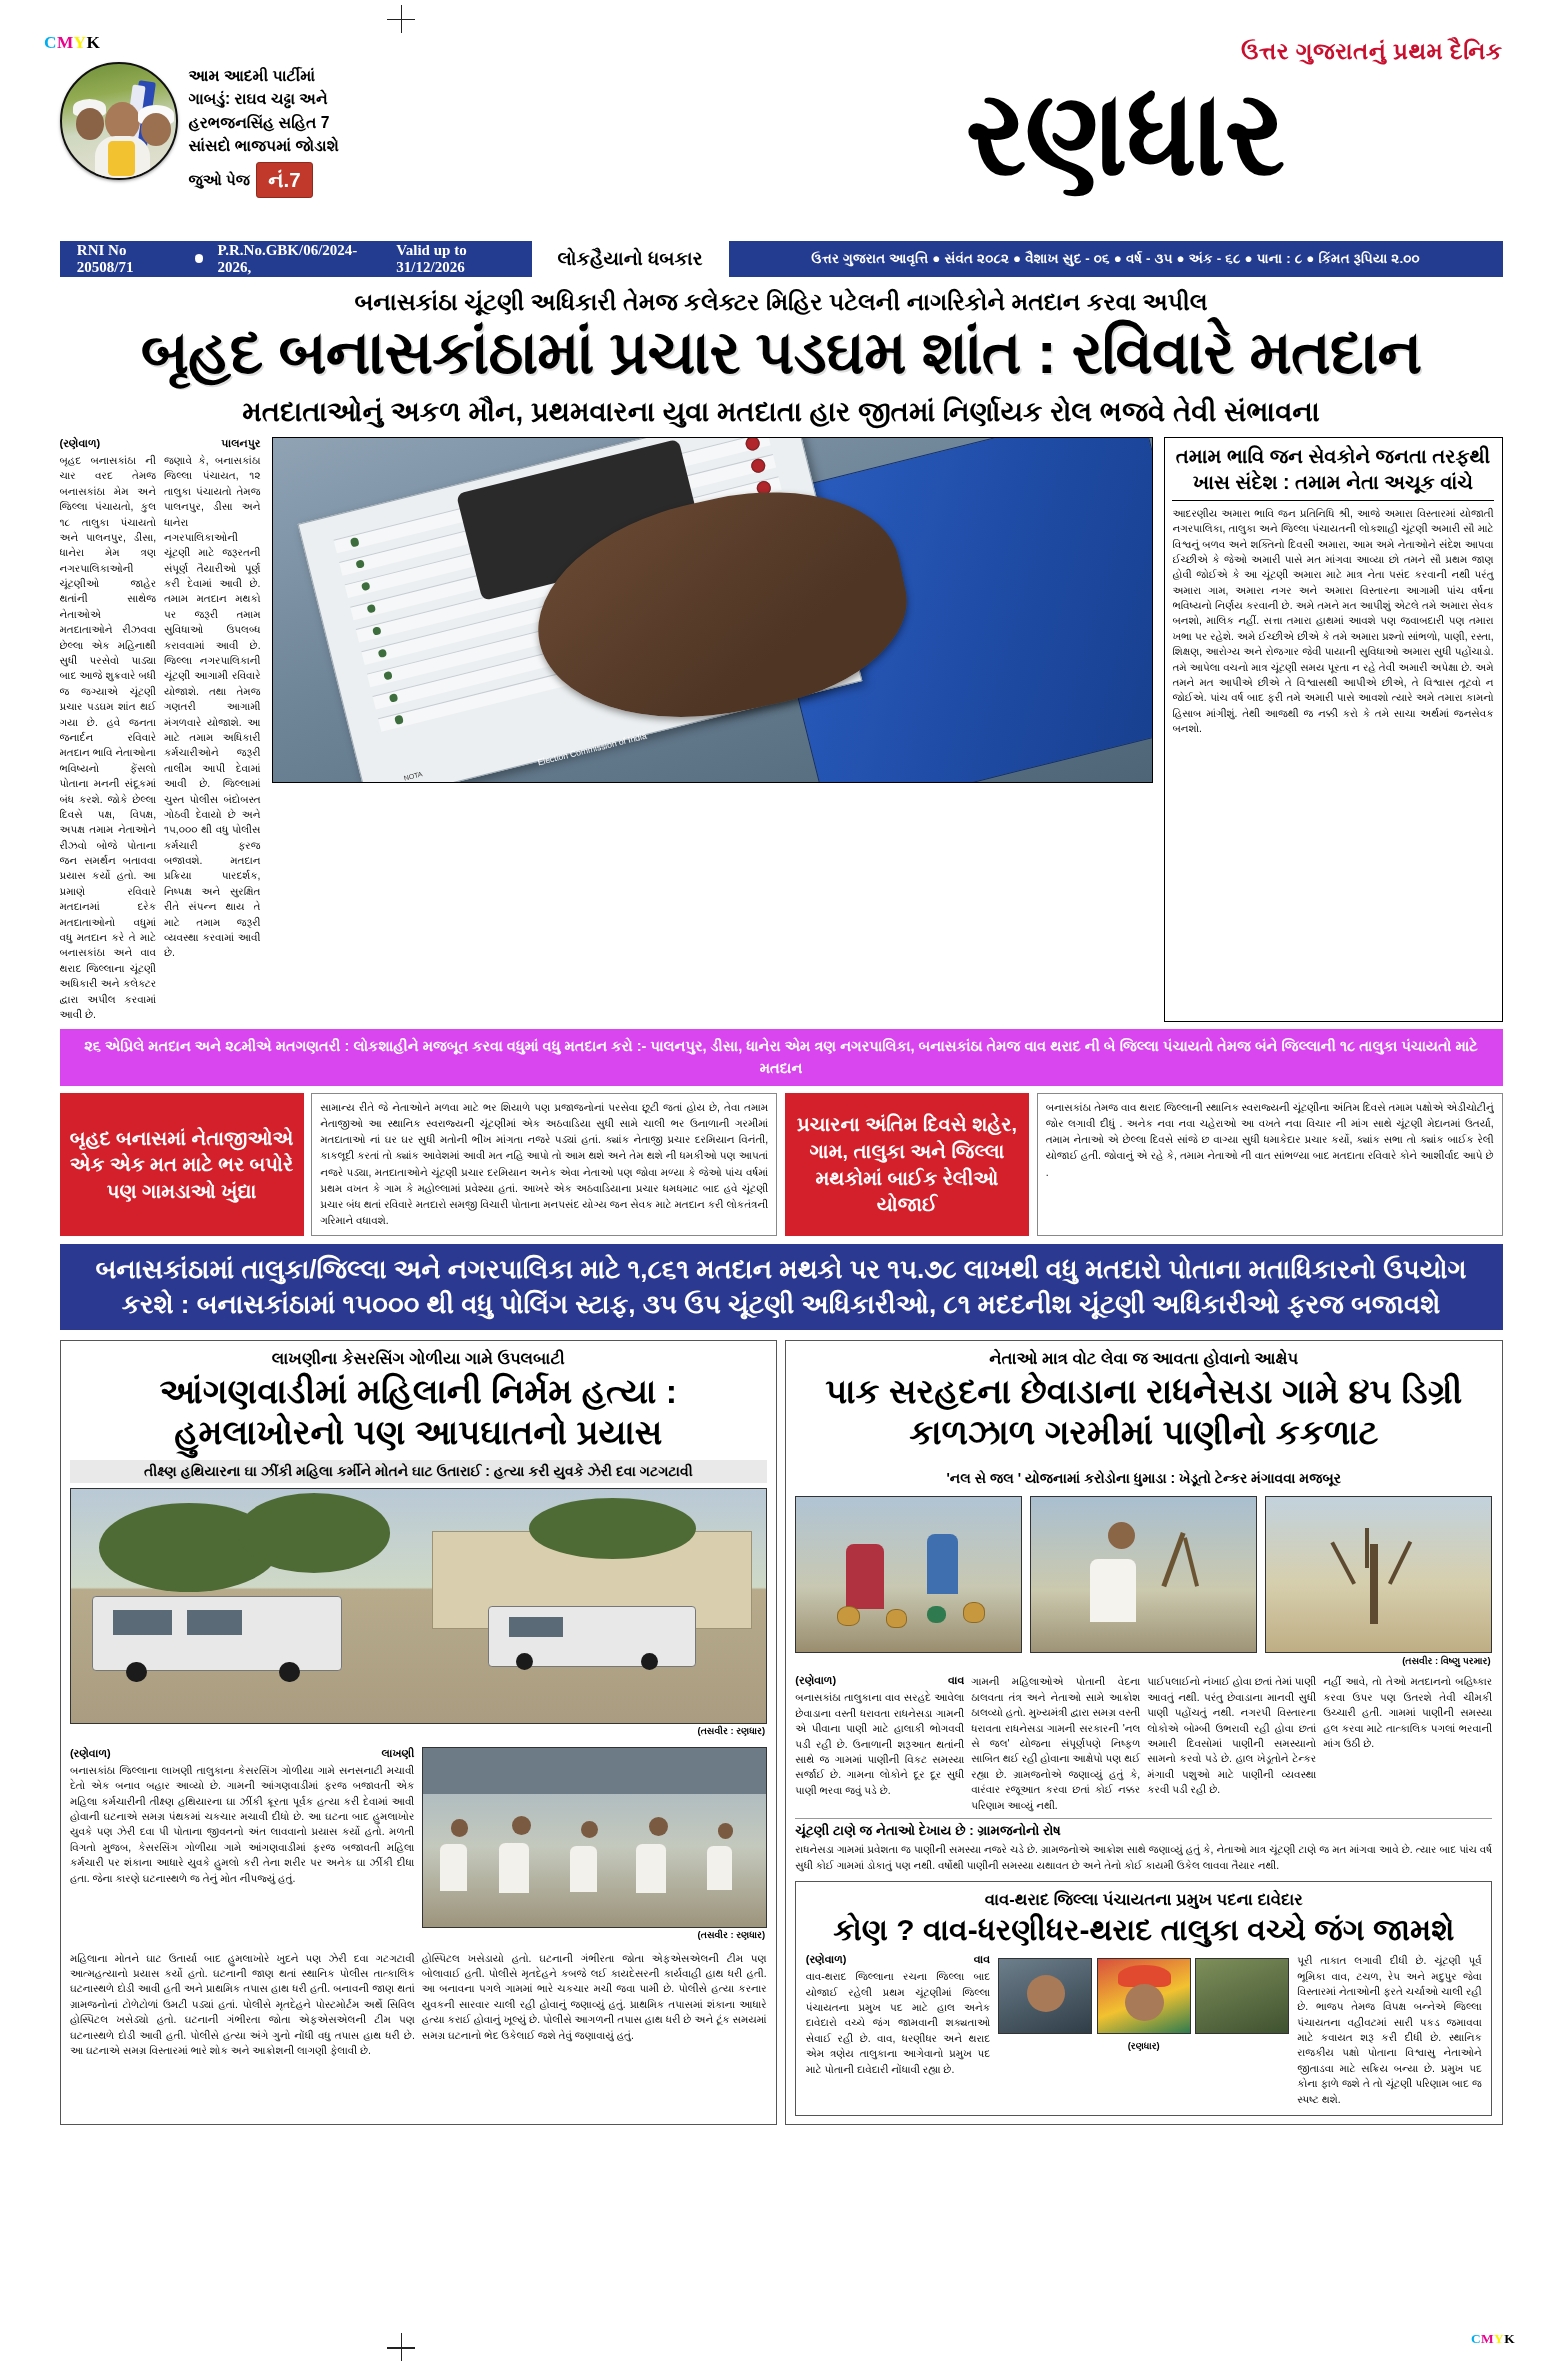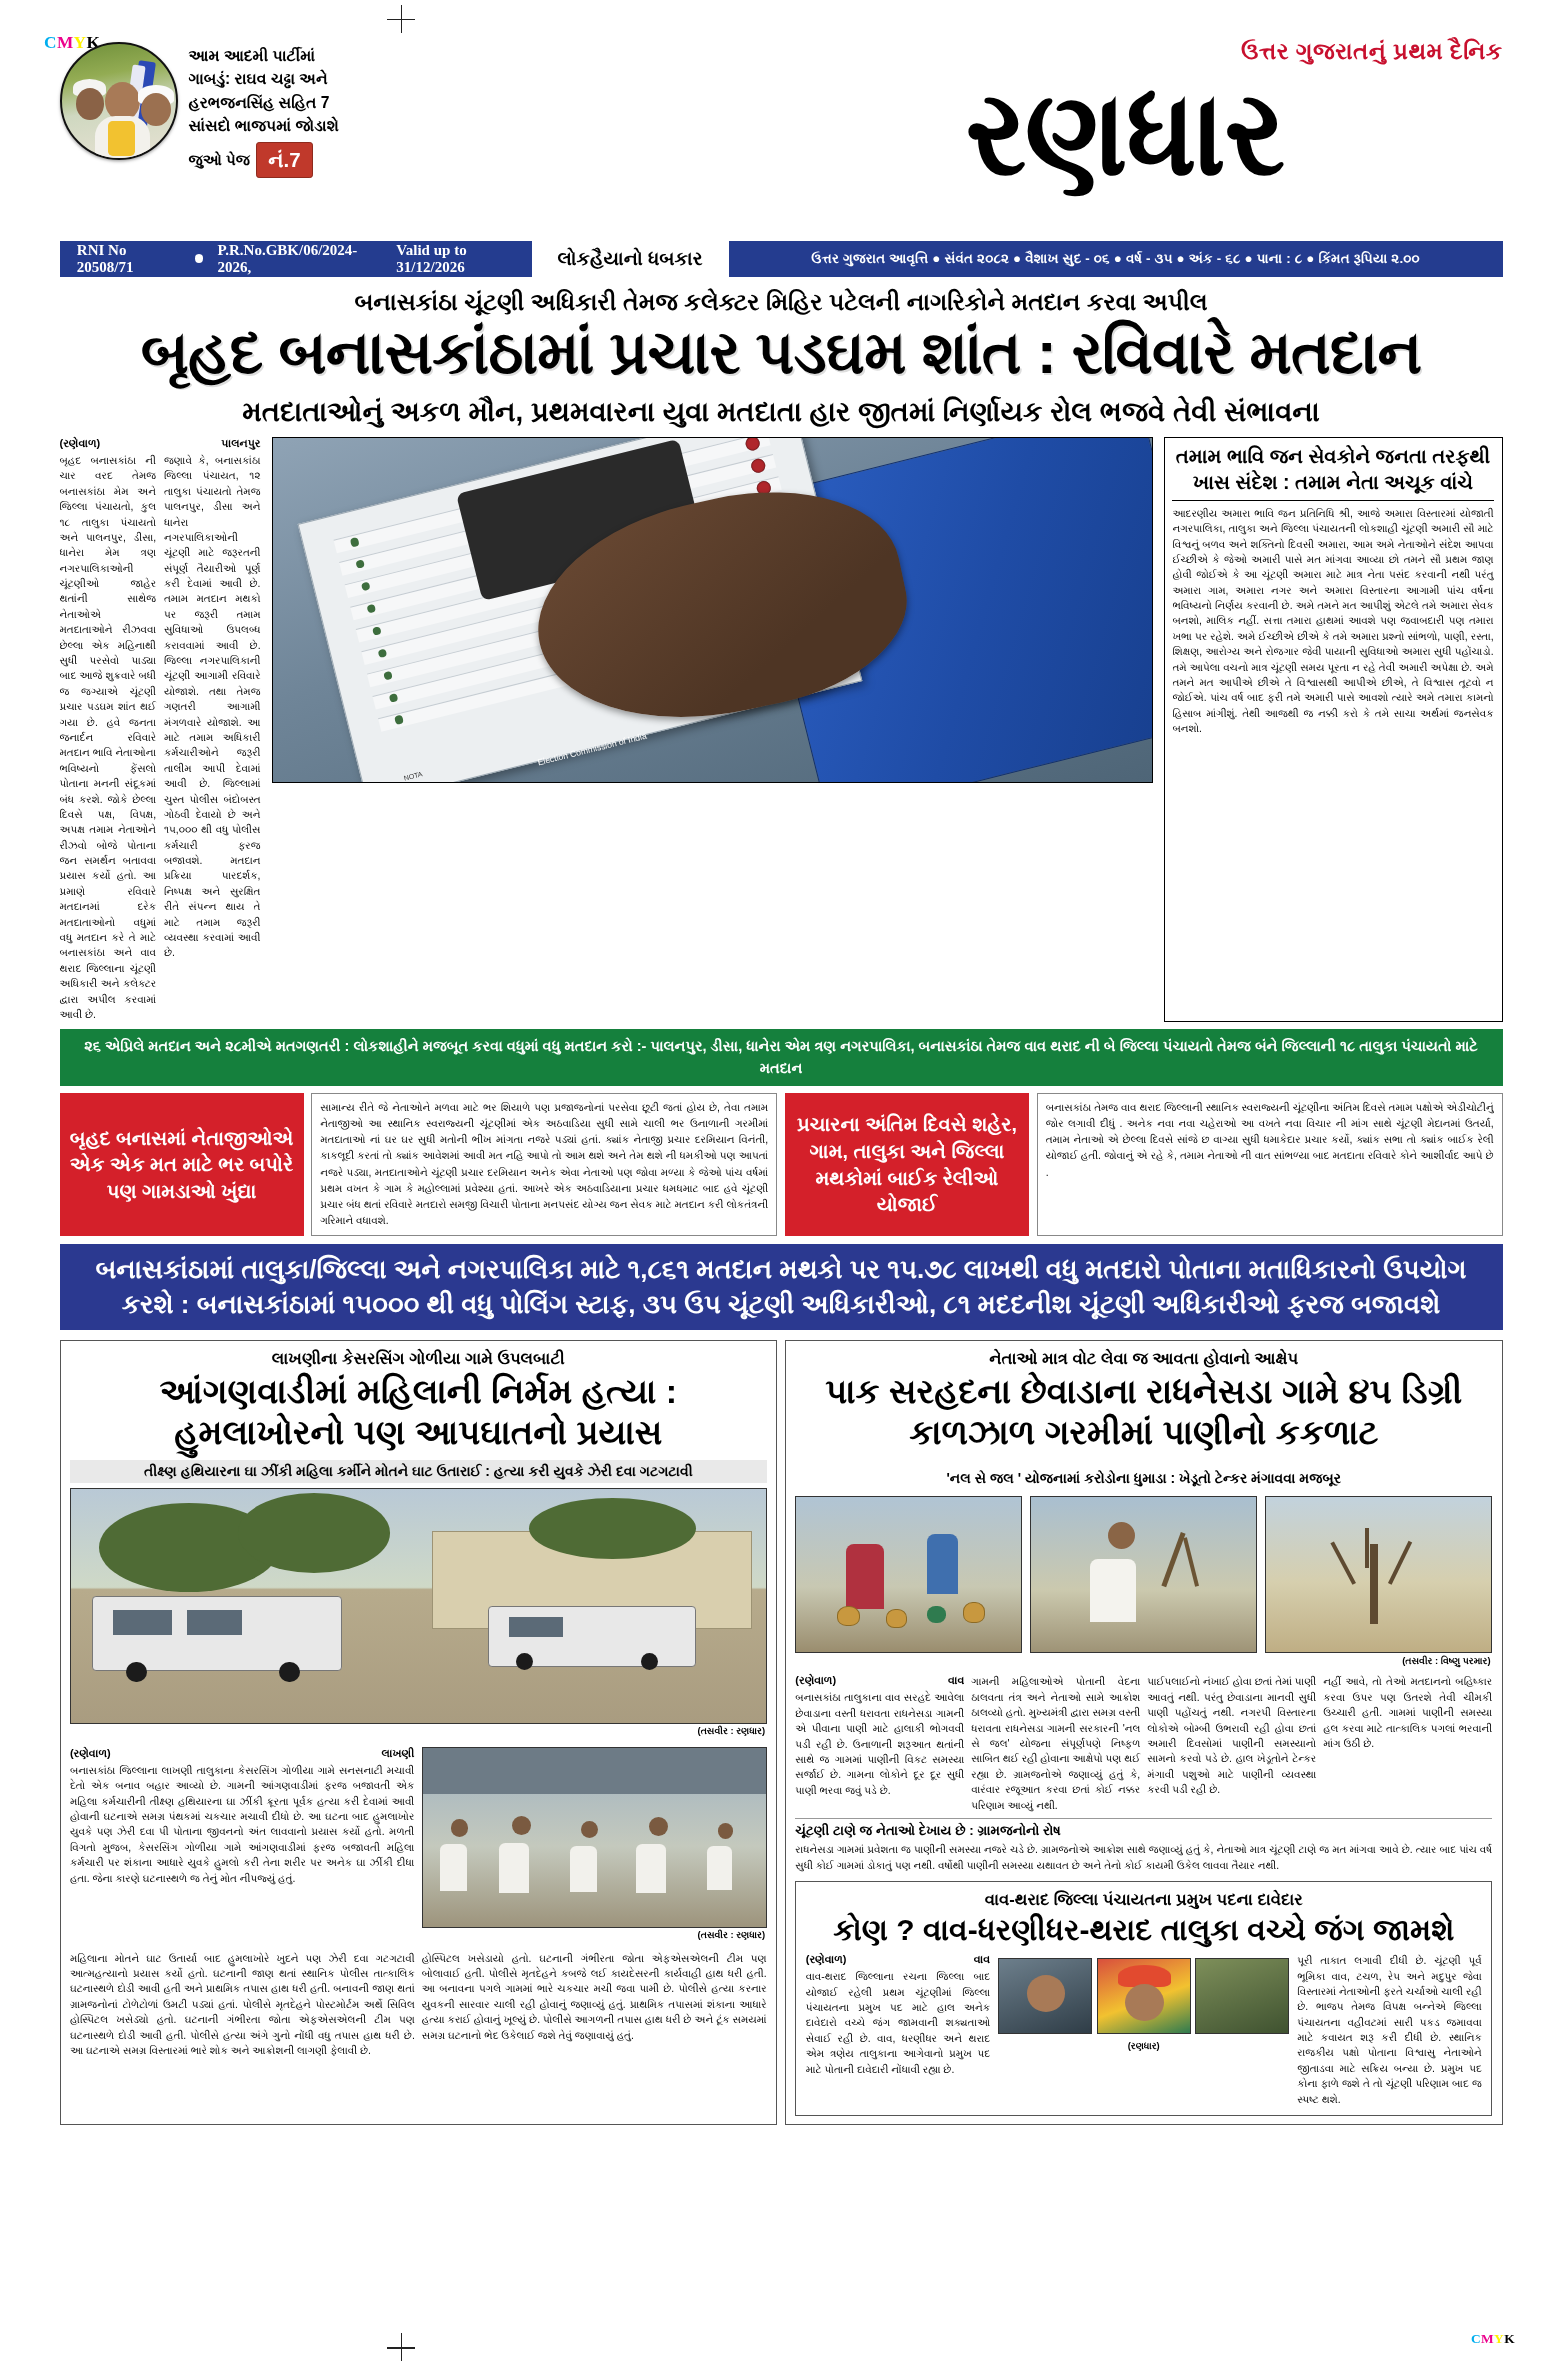--- a/index.html
+++ b/index.html
@@ -25,21 +25,21 @@
   .cmyk { position:absolute; left:44px; top:33px; font-family:"Liberation Serif", serif;
           font-weight:bold; font-size:17.3px; letter-spacing:0.4px; }
   .cmyk span:nth-child(1){color:#00AEEF}
   .cmyk span:nth-child(2){color:#EC008C}
   .cmyk span:nth-child(3){color:#FFF200}
   .cmyk span:nth-child(4){color:#000}
   .cmyk.bot { left:auto; right:47px; top:auto; bottom:19px; font-size:13.4px;}
 
   
   .masthead { position:relative; height:236px; }
-  .promo { position:absolute; left:31.5px; top:42px; width:362px; display:flex; gap:11px; }
+  .promo { position:absolute; left:31.5px; top:62px; width:362px; display:flex; gap:11px; }
   .promo-photo {
     width:118px; height:118px; border-radius:50%;
     border:2px solid #111; overflow:hidden; flex:0 0 auto; position:relative;
     background:linear-gradient(170deg,#6f8f3a 0%,#93ac53 28%,#cfd8c0 55%,#e8e2d4 100%);
     box-shadow:0 1.6px 3.1px rgba(0,0,0,.35);
   }
   .promo-photo .pf { position:absolute; border-radius:50%; }
   .pf.head1{width:28px;height:31.5px;background:#8a6246;left:14px;top:44px;}
   .pf.cap1 {width:33px;height:17.3px;background:#f4f4f2;left:11px;top:35px;border-radius:50% 50% 20% 20%;}
   .pf.head2{width:35px;height:39px;background:#a87a57;left:43px;top:38px;}
@@ -113,21 +113,21 @@
   .evm-hand { position:absolute; left:30%; top:18%; width:42%; height:62%;
               background:linear-gradient(150deg,#6b4a34 0%,#4e3524 70%); border-radius:50% 46% 40% 52%;
               transform:rotate(-12deg); box-shadow:0 3.1px 7.9px rgba(0,0,0,.4); }
   .evm-sleeve{ position:absolute; left:22%; top:8%; width:26%; height:32%;
               background:#2a2a2a; transform:rotate(-14deg); border-radius:7.9px; }
 
   .boxhead { text-align:center; font-size:19.7px; font-weight:bold; line-height:1.3;
              border-bottom:1.2px solid #000; padding-bottom:4.7px; margin-bottom:4.7px; }
 
   
-  .redstrip { margin:6.3px 31.5px 0 31.5px; background:#15803d; color:#fff;
+  .redstrip { margin:6.3px 31.5px 0 31.5px; background:#d946ef; color:#fff;
               font-size:14.6px; font-weight:bold; line-height:1.5; padding:7px 11px; text-align:center; }
 
   
   .boxrow { display:flex; gap:7.9px; margin:6.3px 31.5px 0 31.5px; align-items:stretch; }
   .redbox { background:#d4202a; color:#fff; flex:0 0 244px; display:flex; align-items:center;
             justify-content:center; text-align:center; font-size:19.7px; font-weight:bold;
             line-height:1.35; padding:7.9px 9.4px; }
   .boxrow .txt { flex:1; border:0.8px solid #888; padding:6.3px 7.9px; font-size:10.4px;
                  line-height:1.55; text-align:justify; }
 

